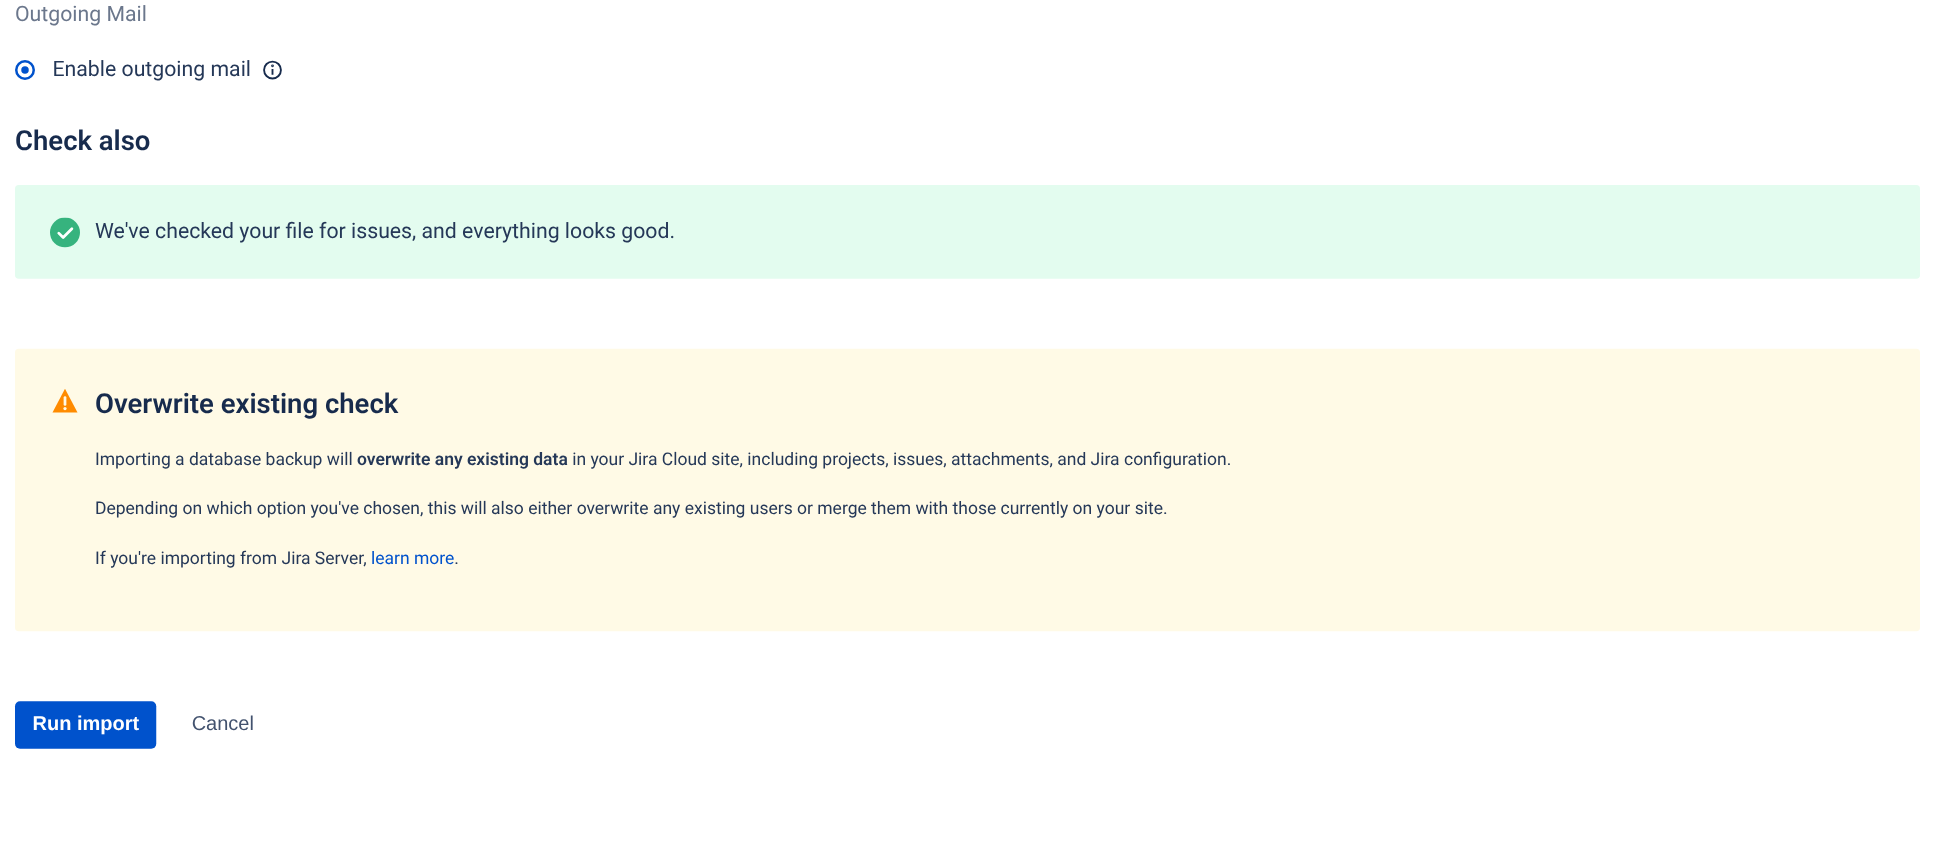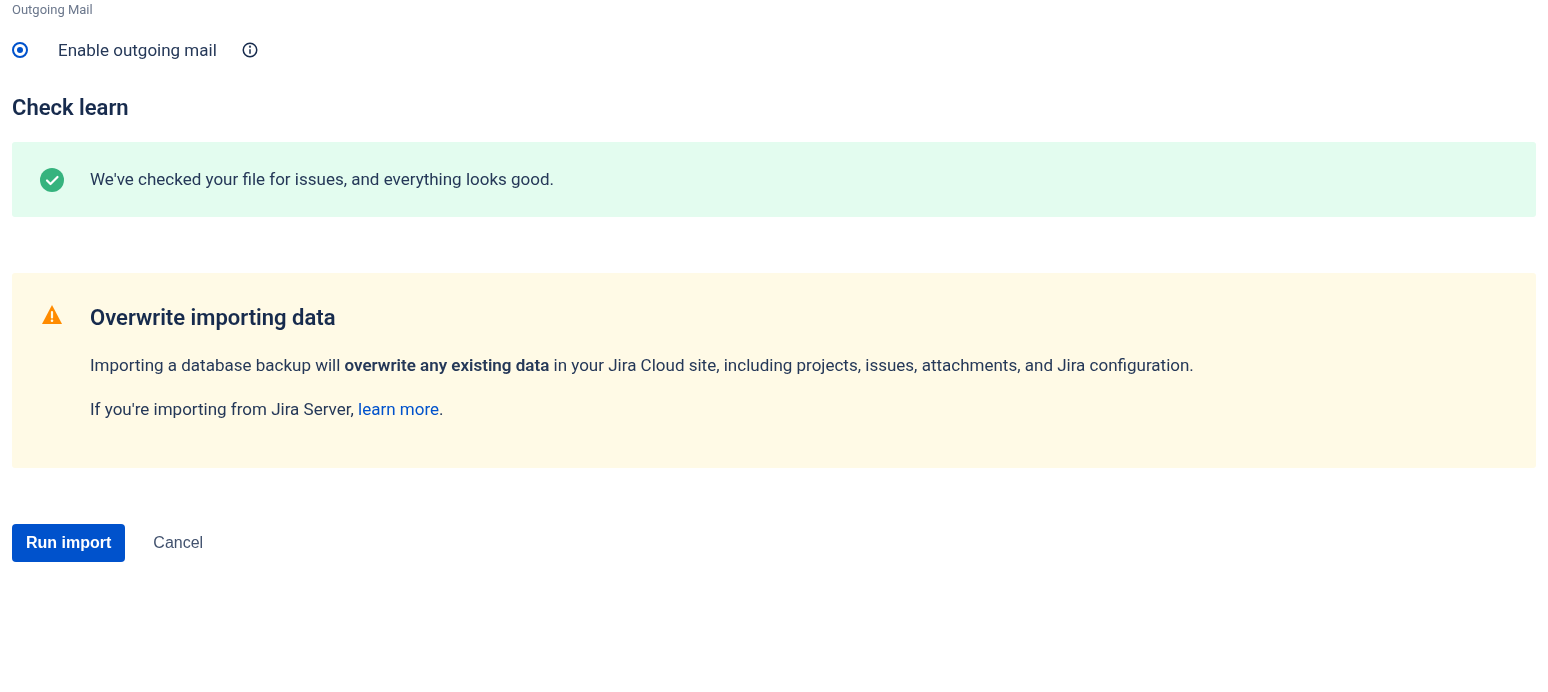--- a/index.html
+++ b/index.html
@@ -32,29 +32,29 @@
     width:1548px;
   }
   h1.page-title{
     font-size:34px;
     font-weight:600;
     letter-spacing:-0.3px;
     margin:0 0 28px 0;
     line-height:1.25;
   }
   .section-label{
-    font-size:13px;
+    font-size:17px;
     color:var(--section);
     margin:0 0 18px 0;
   }
   .radio-group{}
   .radio-row{
     display:flex;
     align-items:center;
-    gap:24px;
+    gap:8px;
     margin:0 0 10px 0;
     font-size:17px;
     color:var(--text2);
   }
   .radio-row input[type=radio]{
     appearance:none;
     -webkit-appearance:none;
     width:16px;height:16px;
     border:2px solid #6B778C;
     border-radius:50%;
@@ -87,21 +87,21 @@
   h2.subheading{
     font-size:22px;
     font-weight:600;
     color:var(--text);
     margin:28px 0 18px 0;
   }
   .banner{
     border-radius:var(--border-radius);
     padding:24px 28px;
     display:flex;
-    gap:26px;
+    gap:12px;
     align-items:flex-start;
   }
   .banner .ic{
     flex:0 0 auto;
     width:24px;height:24px;
     margin-top:2px;
   }
   .banner-success{
     background:var(--success-bg);
     margin-bottom:56px;
@@ -119,21 +119,21 @@
     flex:1 1 auto;
   }
   .banner-warn h3{
     margin:0 0 18px 0;
     font-size:22px;
     font-weight:600;
     color:var(--text);
   }
   .banner-warn p{
     margin:0 0 18px 0;
-    font-size:17px;
+    font-size:14px;
     color:var(--text2);
     line-height:1.55;
   }
   .banner-warn p:last-child{margin-bottom:16px;}
   .banner-warn b{font-weight:600;}
   .banner-warn a.learn-more{
     color:var(--link);
     text-decoration:none;
     cursor:pointer;
   }
@@ -177,45 +177,46 @@
       <span class="info-icon">
         <svg width="18" height="18" viewBox="0 0 24 24" fill="none" stroke="#172B4D" stroke-width="2">
           <circle cx="12" cy="12" r="9"></circle>
           <line x1="12" y1="11" x2="12" y2="17"></line>
           <circle cx="12" cy="7.5" r="0.5" fill="#172B4D"></circle>
         </svg>
       </span>
     </div>
   </div>
 
-  <h2 class="subheading">Check learn</h2>
+  <h2 class="subheading">Check also</h2>
 
   <div class="banner banner-success">
     <span class="ic">
       <svg width="24" height="24" viewBox="0 0 24 24">
         <circle cx="12" cy="12" r="12" fill="#36B37E"></circle>
         <path d="M7 12.5 L10.5 16 L17.5 9" stroke="#FFFFFF" stroke-width="2.2" fill="none" stroke-linecap="round" stroke-linejoin="round"></path>
       </svg>
     </span>
     <div class="msg">We've checked your file for issues, and everything looks good.</div>
   </div>
 
   <div class="banner banner-warn">
     <span class="ic">
       <svg width="24" height="24" viewBox="0 0 24 24">
         <path d="M12 2 L22 21 L2 21 Z" fill="#FF8B00"></path>
         <line x1="12" y1="9" x2="12" y2="14.5" stroke="#FFFAE6" stroke-width="2.2" stroke-linecap="round"></line>
         <circle cx="12" cy="17.8" r="1.3" fill="#FFFAE6"></circle>
       </svg>
     </span>
     <div class="content">
-      <h3>Overwrite importing data</h3>
+      <h3>Overwrite existing check</h3>
       <p>
         <span>Importing a database backup will </span><b>overwrite any existing data</b><span> in your Jira Cloud site, including projects, issues, attachments, and Jira configuration.</span>
       </p>
+      <p>Depending on which option you've chosen, this will also either overwrite any existing users or merge them with those currently on your site.</p>
       <p>
         <span>If you're importing from Jira Server, </span><a class="learn-more" href="#">learn more</a><span>.</span>
       </p>
     </div>
   </div>
 
   <div class="actions">
     <button class="btn-primary">Run import</button>
     <button class="btn-link">Cancel</button>
   </div>

